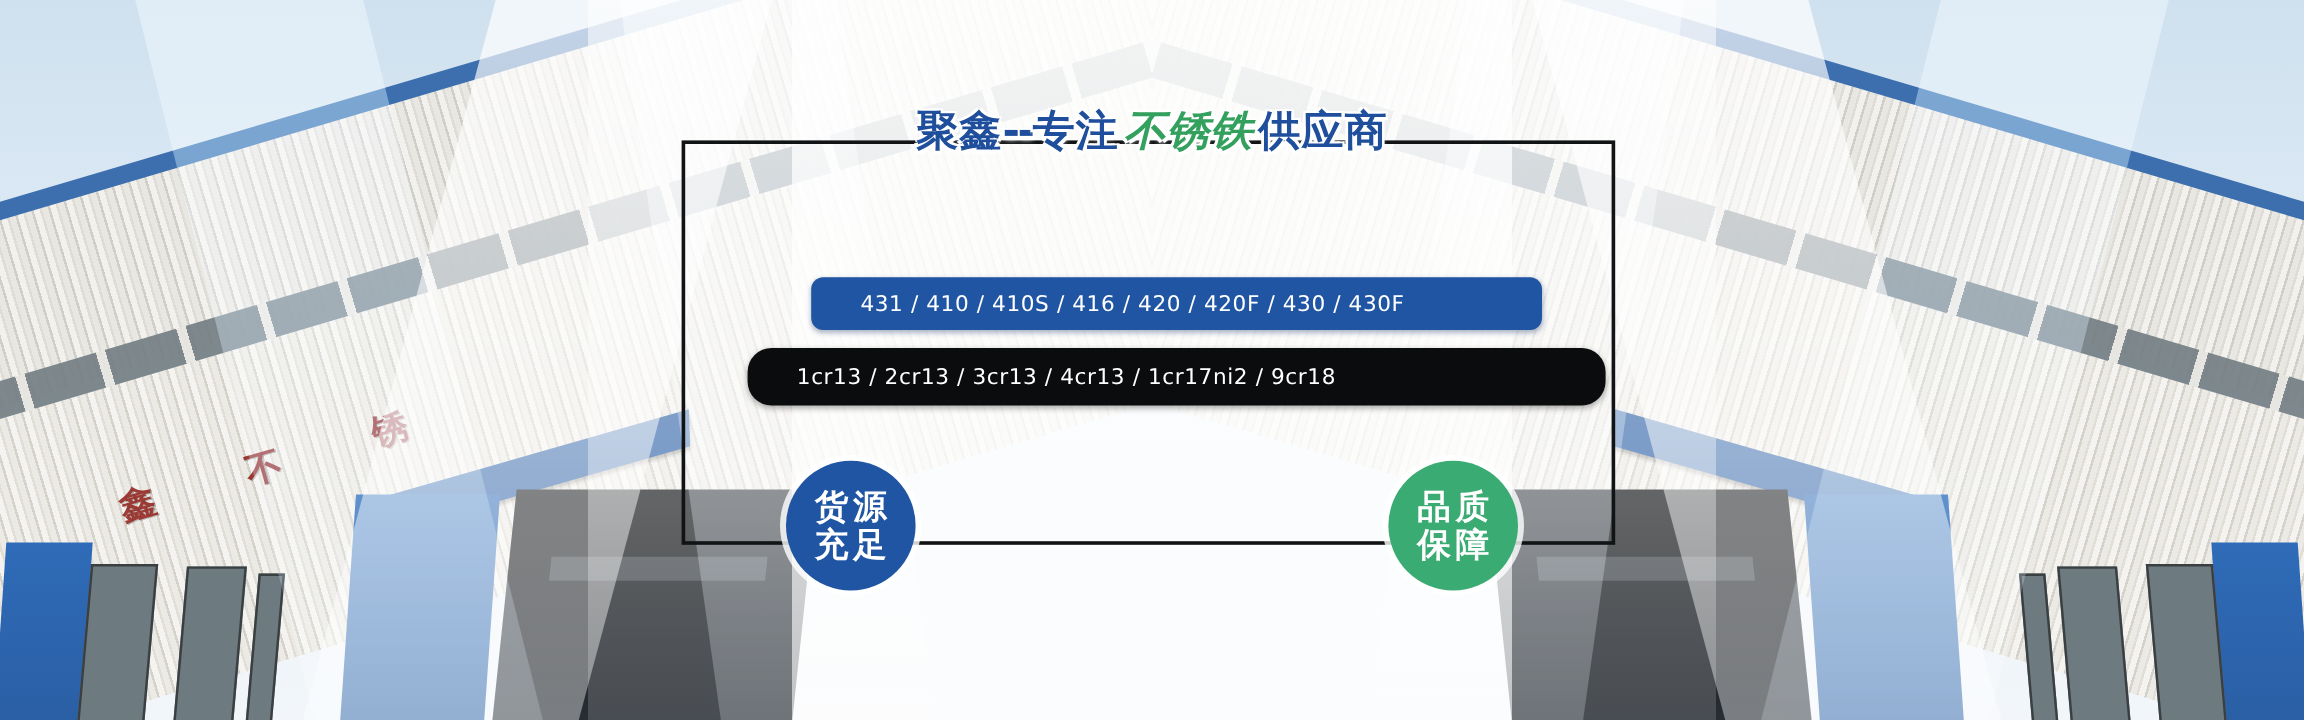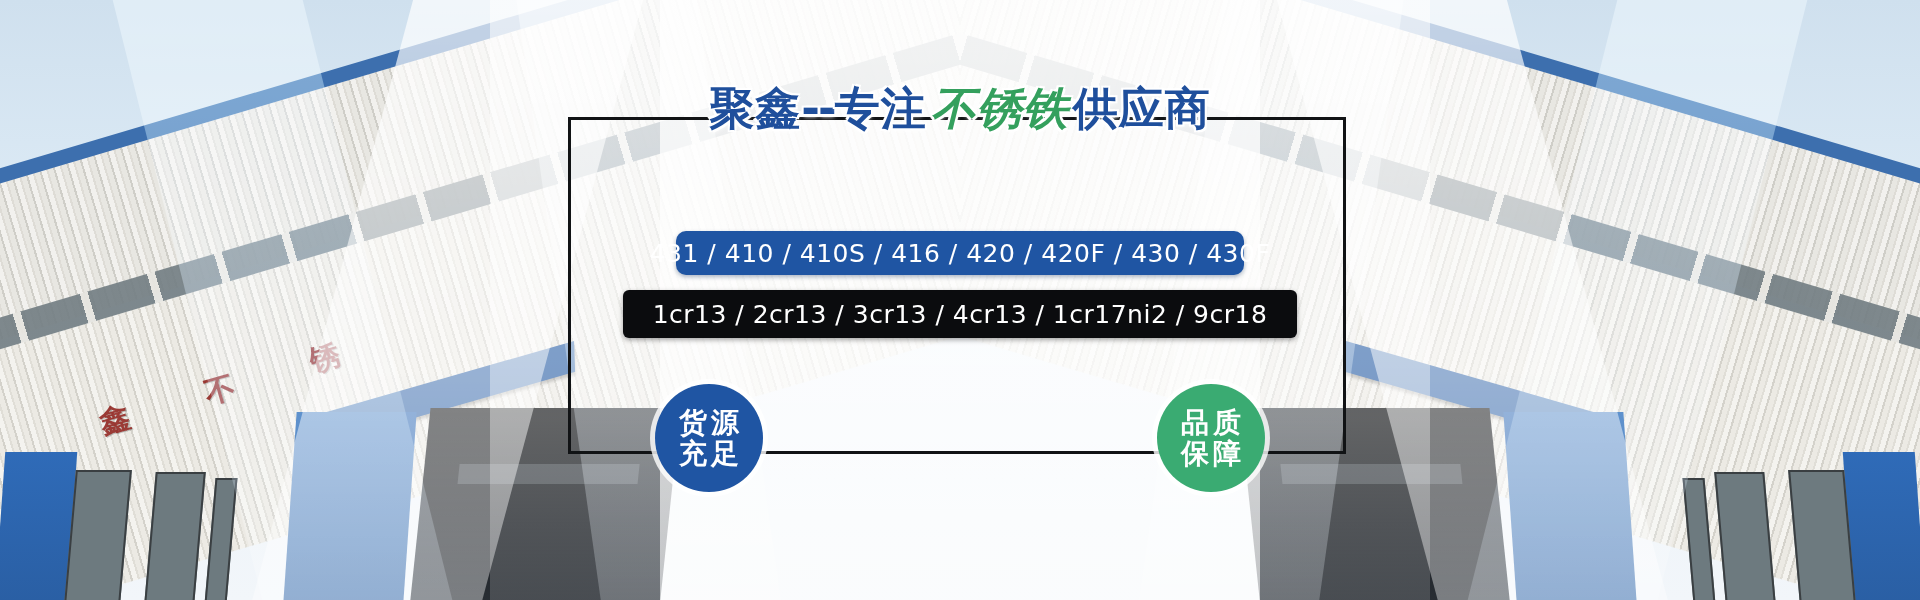--- a/index.html
+++ b/index.html
@@ -234,21 +234,21 @@
     right: 0;
     top: 78px;
     height: 62px;
     display: flex;
     align-items: center;
     justify-content: center;
     white-space: nowrap;
   }
   .title {
     font-family: "DejaVu Sans", "Liberation Sans", sans-serif;
-    font-size: 45px;
+    font-size: 35px;
     font-weight: 700;
     letter-spacing: 1px;
     color: #1f4f9c;
     text-shadow:
       -2px -2px 0 #fff,  2px -2px 0 #fff,
       -2px  2px 0 #fff,  2px  2px 0 #fff,
        0px  3px 4px rgba(255,255,255,.9);
   }
   .title .accent {
     color: #34a05d;
@@ -257,43 +257,44 @@
   }
   .title .dashes {
     letter-spacing: -2px;
   }
 
   .grade-bar {
     position: absolute;
     left: 50%;
     display: flex;
     align-items: center;
-    justify-content: center;
+    justify-content: flex-start;
     white-space: nowrap;
     color: #ffffff;
-    font-size: 25px;
+    font-size: 18px;
     letter-spacing: .5px;
     font-family: "DejaVu Sans", "Liberation Sans", sans-serif;
+    padding-left: 41px;
   }
   .grade-bar.blue {
     top: 231px;
     margin-left: -284px;
     width: 568px;
     height: 44px;
     background: #1f55a3;
     border-radius: 10px;
     box-shadow: 0 2px 4px rgba(20,50,95,.35);
   }
   .grade-bar.black {
     top: 290px;
     margin-left: -337px;
     width: 674px;
     height: 48px;
     background: #0b0c0e;
-    border-radius: 6px;
+    border-radius: 20px;
     box-shadow: 0 2px 5px rgba(0,0,0,.35);
   }
 
   
   .circles {
     position: absolute;
     left: 50%;
     top: 378px;
     margin-left: -305px;
     width: 610px;

